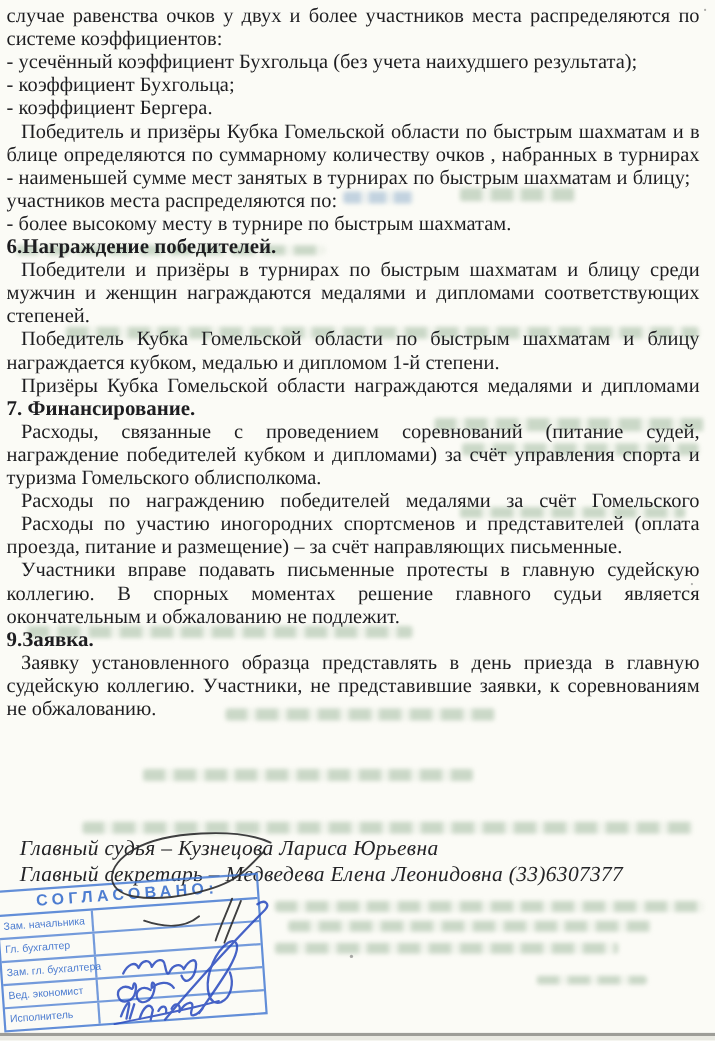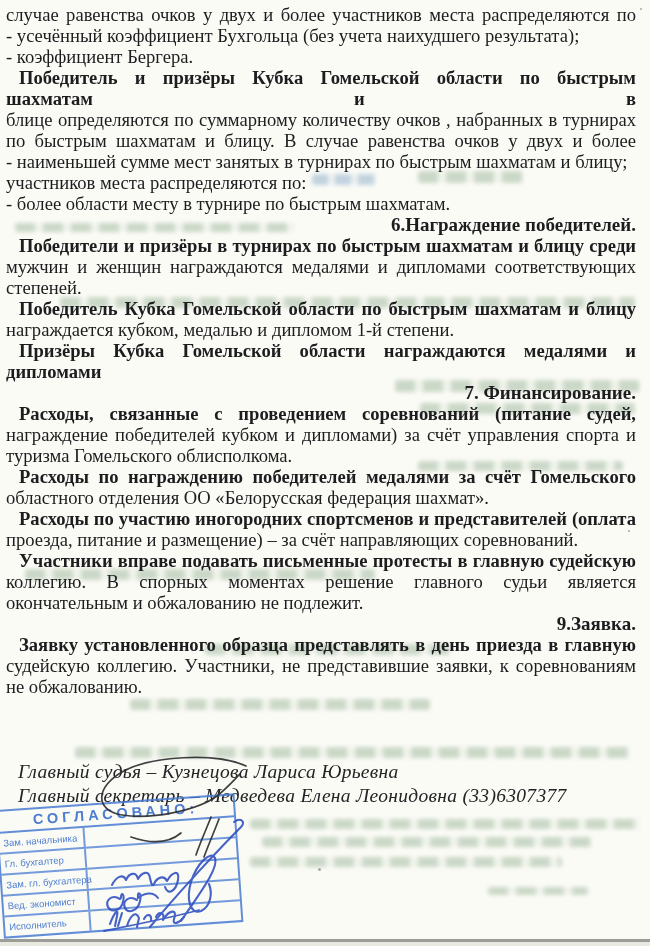--- a/index.html
+++ b/index.html
@@ -11,22 +11,22 @@
   .page{position:absolute;inset:0;}
   
   .doc{
     position:absolute;left:0;top:4px;width:646px;
     padding:0 10px 0 6px;box-sizing:border-box;
     font-size:18.6px;line-height:21px;color:#1d1d20;
     z-index:2;
   }
   .line{white-space:normal;}
   .just{text-align:justify;text-align-last:justify;}
-  .ind{text-indent:13px;font-weight:bold;}
-  .heading{text-align:right;font-weight:bold;font-size:19px;}
+  .ind{text-indent:13px;}
+  .heading{text-align:left;font-weight:bold;font-size:19px;}
   
   .officials{
     position:absolute;left:18px;top:760px;z-index:2;
     font-style:italic;font-size:19.5px;line-height:23.5px;color:#232326;
     letter-spacing:.3px;
   }
   
   .stamp{
     position:absolute;left:-5px;top:810px;width:240px;
     transform:rotate(-4deg);transform-origin:0 0;
@@ -79,43 +79,43 @@
   <div class="bleed bleed-g" style="left:250px;top:819px;width:390px;height:10px;"></div>
   <div class="bleed bleed-g" style="left:262px;top:837px;width:330px;height:10px;"></div>
   <div class="bleed bleed-g" style="left:250px;top:857px;width:312px;height:10px;"></div>
   <div class="bleed bleed-g" style="left:488px;top:887px;width:100px;height:8px;"></div>
   <div class="speck" style="left:640px;top:8px;width:2px;height:2px;"></div>
   <div class="speck" style="left:628px;top:530px;width:2px;height:2px;"></div>
   <div class="speck" style="left:318px;top:868px;width:3px;height:3px;"></div>
 
   <div class="doc">
       <div class="line just">случае равенства очков у двух и более участников места распределяются по</div>
+      <div class="line">системе коэффициентов:</div>
       <div class="line">- усечённый коэффициент Бухгольца (без учета наихудшего результата);</div>
+      <div class="line">- коэффициент Бухгольца;</div>
       <div class="line">- коэффициент Бергера.</div>
       <div class="line just ind">Победитель и призёры Кубка Гомельской области по быстрым шахматам и в</div>
       <div class="line just">блице определяются по суммарному количеству очков , набранных в турнирах</div>
-      <div class="line just">по быстрым шахматам и блицу. В случае равенства очков у двух и более</div>
       <div class="line">- наименьшей сумме мест занятых в турнирах по быстрым шахматам и блицу;</div>
       <div class="line">участников места распределяются по:</div>
-      <div class="line">- более области месту в турнире по быстрым шахматам.</div>
+      <div class="line">- более высокому месту в турнире по быстрым шахматам.</div>
       <div class="line heading">6.Награждение победителей.</div>
       <div class="line just ind">Победители и призёры в турнирах по быстрым шахматам и блицу среди</div>
       <div class="line just">мужчин и женщин  награждаются медалями и дипломами соответствующих</div>
       <div class="line">степеней.</div>
       <div class="line just ind">Победитель Кубка Гомельской области по быстрым шахматам и блицу</div>
       <div class="line">награждается кубком, медалью и дипломом 1-й степени.</div>
       <div class="line just ind">Призёры Кубка Гомельской области награждаются медалями и дипломами</div>
       <div class="line heading">7. Финансирование.</div>
       <div class="line just ind">Расходы, связанные с проведением соревнований (питание судей,</div>
       <div class="line just">награждение победителей кубком и дипломами)  за счёт управления спорта и</div>
       <div class="line">туризма Гомельского облисполкома.</div>
       <div class="line just ind">Расходы по награждению победителей медалями за счёт Гомельского</div>
-      <div class="line">областного отделения ОО «Белорусская федерация шахмат».</div>
       <div class="line just ind">Расходы по участию иногородних спортсменов и представителей (оплата</div>
-      <div class="line">проезда, питание и размещение) – за счёт направляющих соревнований.</div>
+      <div class="line">проезда, питание и размещение) – за счёт направляющих письменные.</div>
       <div class="line just ind">Участники вправе подавать письменные протесты в главную судейскую</div>
       <div class="line just">коллегию. В спорных моментах решение главного судьи является</div>
       <div class="line">окончательным и обжалованию не подлежит.</div>
       <div class="line heading">9.Заявка.</div>
       <div class="line just ind">Заявку установленного образца представлять в день приезда в главную</div>
       <div class="line just">судейскую коллегию. Участники, не представившие заявки, к соревнованиям</div>
       <div class="line">не обжалованию.</div>
     </div>
 
   <div class="officials">

